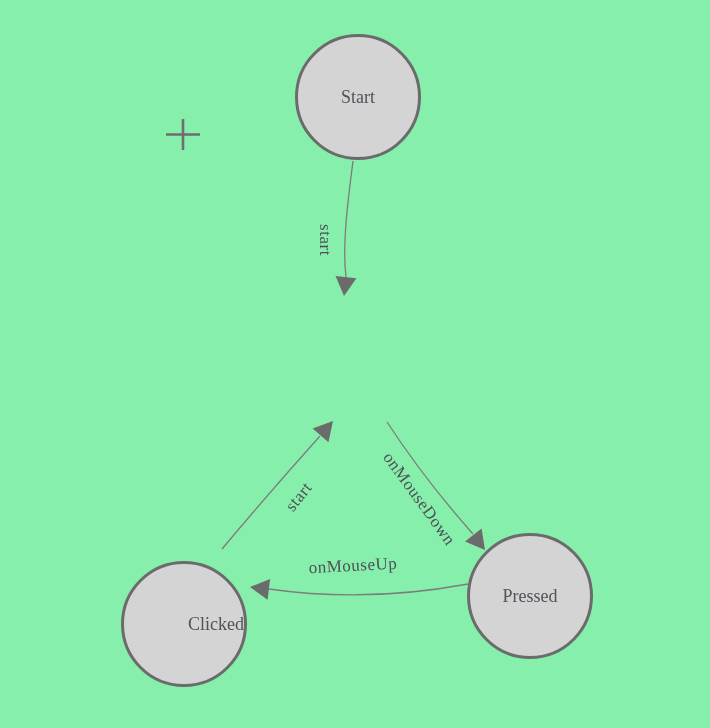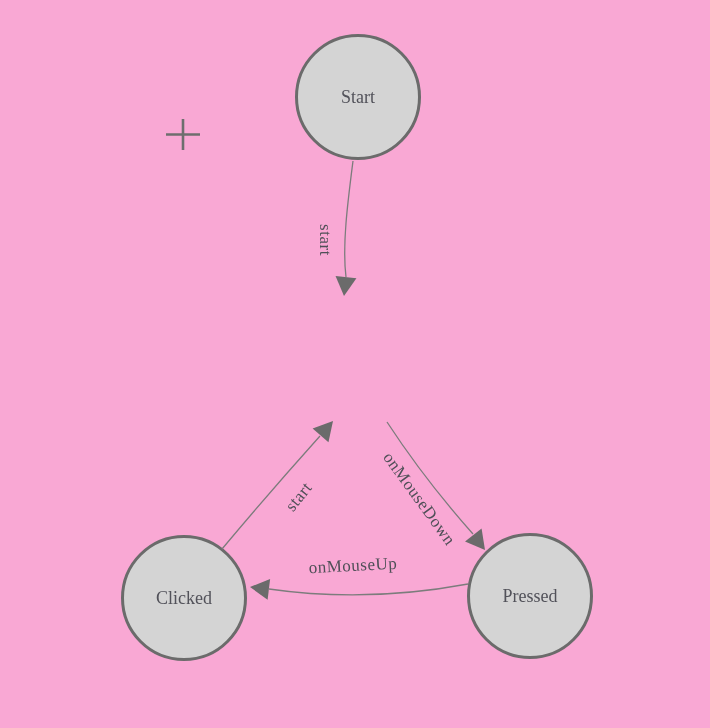--- a/index.html
+++ b/index.html
@@ -4,21 +4,21 @@
 <style>
   html, body {
     margin: 0;
     padding: 0;
     background: #ffffff;
   }
   .canvas {
     position: relative;
     width: 710px;
     height: 728px;
-    background: #f9a8d4;
+    background: #86efac;
     overflow: hidden;
     font-family: "Liberation Serif", "DejaVu Serif", serif;
   }
   .edge-layer {
     position: absolute;
     left: 0;
     top: 0;
     z-index: 2;
   }
   .node {
@@ -63,21 +63,21 @@
       <polygon points="250,587 270.13800498693917,578.893782932464 267.57874877543105,599.7372521169317" fill="#6b6b6b"></polygon>
       <g>
         <path d="M 166 134.5 L 200 134.5" stroke="#6e6e6e" stroke-width="2.6" fill="none"></path>
         <path d="M 183 119 L 183 150" stroke="#6e6e6e" stroke-width="2.6" fill="none"></path>
       </g>
     </svg>
 
   <div class="node" style="left: 295px; top: 34px; height: 126px; width: 126px;">
     <span class="node-label">Start</span>
   </div>
-  <div class="node" style="left: 121px; top: 535px; height: 126px; width: 126px;">
+  <div class="node" style="left: 121px; top: 561px; height: 126px; width: 126px; justify-content: flex-end;">
     <span class="node-label">Clicked</span>
   </div>
   <div class="node" style="left: 467px; top: 533px; height: 126px; width: 126px;">
     <span class="node-label">Pressed</span>
   </div>
 
   <div class="edge-label" style="left: 325px; top: 240px; transform: translate(-50%, -50%) rotate(90deg);">start</div>
   <div class="edge-label" style="left: 299px; top: 497px; transform: translate(-50%, -50%) rotate(-51deg);">start</div>
   <div class="edge-label" style="left: 419px; top: 499px; transform: translate(-50%, -50%) rotate(54deg);">onMouseDown</div>
   <div class="edge-label" style="left: 353px; top: 566px; transform: translate(-50%, -50%) rotate(-3deg);">onMouseUp</div>

